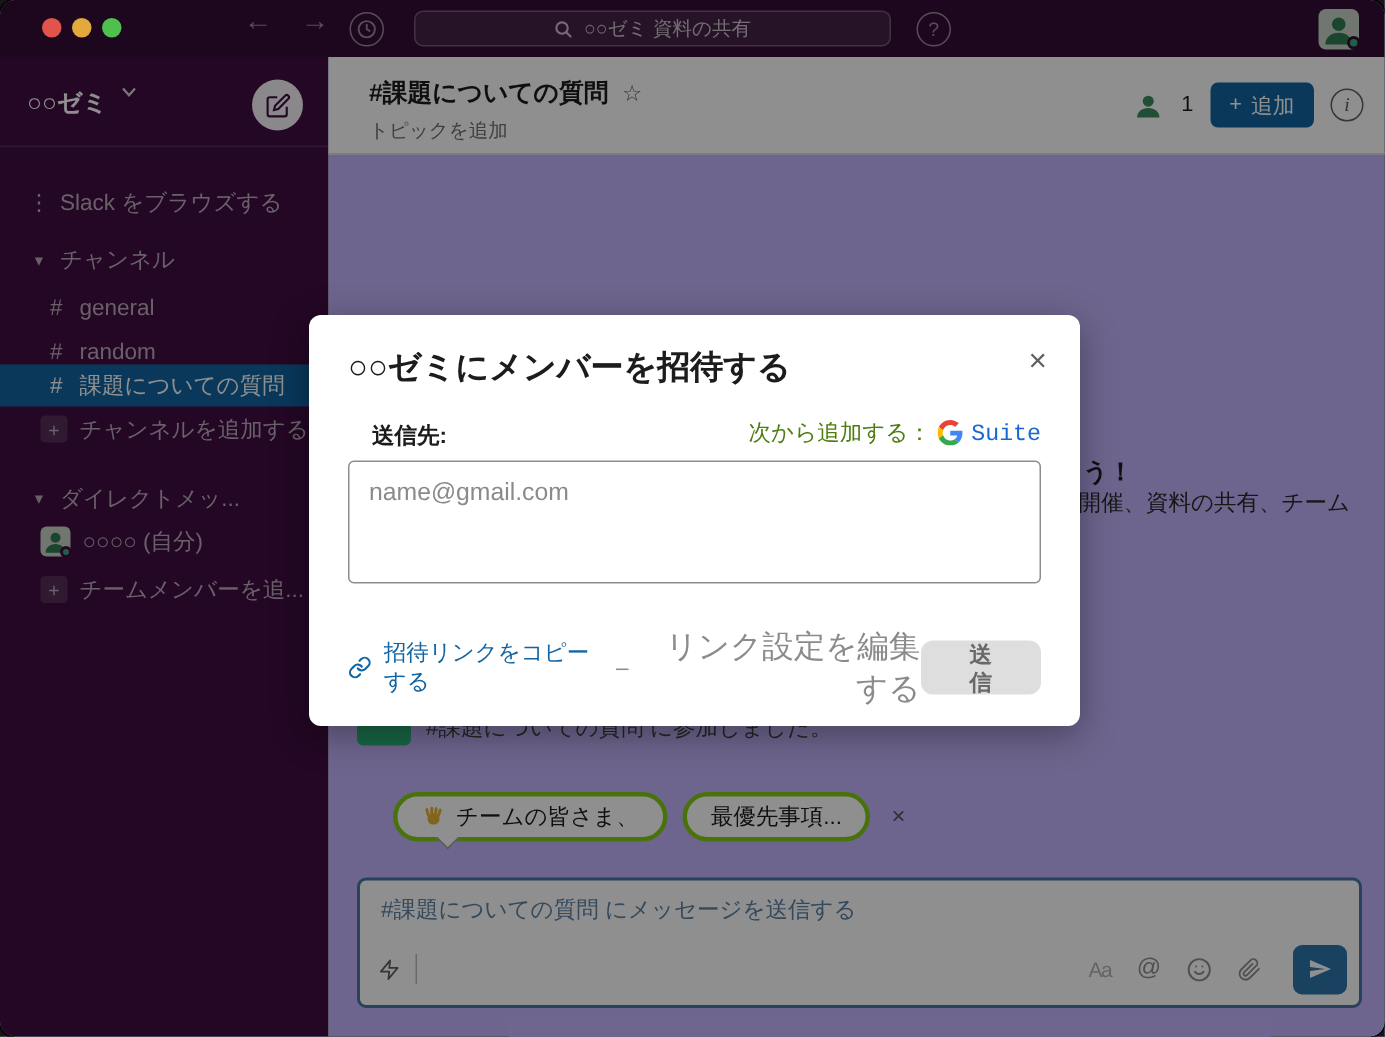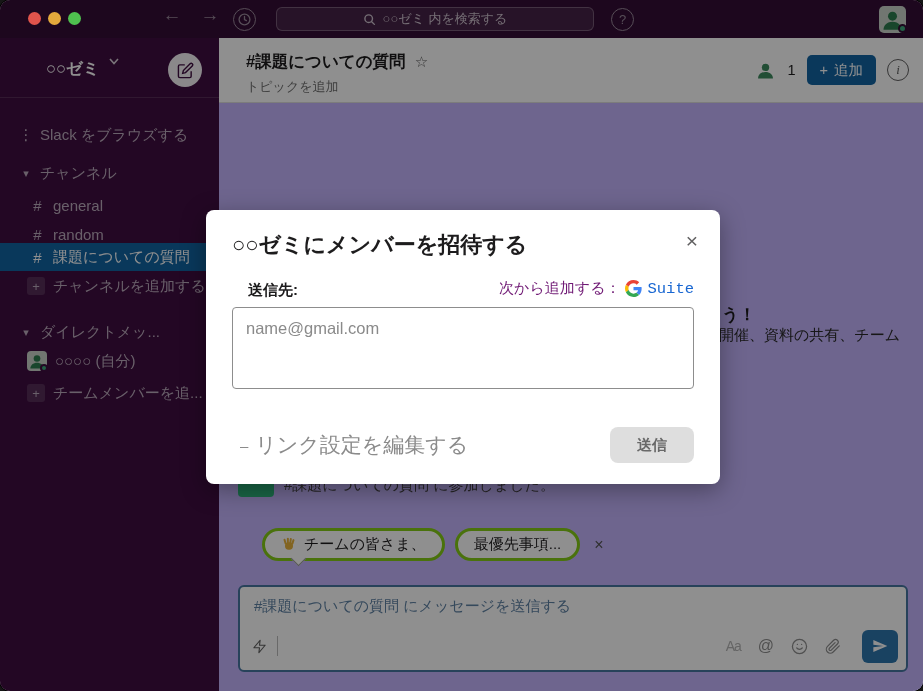--- a/index.html
+++ b/index.html
@@ -16,21 +16,21 @@
                  display:flex; align-items:center; justify-content:center; color:#9a8a9b; font-size:13px; }
   .searchbox { position:absolute; left:276px; top:7px; width:318px; height:24px; border-radius:6px;
                background:rgba(207,195,207,.12); border:1px solid rgba(207,195,207,.35);
                display:flex; align-items:center; justify-content:center; gap:7px; color:#cfc3cf; font-size:13px; }
   .top-avatar { position:absolute; left:879px; top:6px; width:27px; height:27px; border-radius:5px; background:#c9d3c9; }
   .presence { position:absolute; width:9px; height:9px; border-radius:50%; background:#3daa7d; border:2px solid #350d36; }
 
   
   .sidebar { position:absolute; left:0; top:38px; width:219px; height:653px; background:#3f0e40; color:#bcabbd; }
   .ws-header { position:relative; height:60px; border-bottom:1px solid rgba(255,255,255,.12); }
-  .ws-name { position:absolute; left:18px; top:20px; color:#fff; font-weight:bold; font-size:16.5px; display:flex; gap:9px; align-items:flex-start;margin-left:28px; }
+  .ws-name { position:absolute; left:18px; top:20px; color:#fff; font-weight:bold; font-size:16.5px; display:flex; gap:9px; align-items:flex-start; }
   .ws-chev { opacity:.8; }
   .compose-btn { position:absolute; left:168px; top:15px; width:34px; height:34px; border-radius:50%;
                  background:#f6f2f6; display:flex; align-items:center; justify-content:center; }
   .side-row { position:absolute; left:0; width:219px; height:28px; display:flex; align-items:center; font-size:15px; }
   .side-row .ico { width:16px; text-align:center; margin-left:18px; margin-right:6px; font-size:15px; }
   .side-row .hash { margin-left:30px; margin-right:8px; width:15px; text-align:center; }
   .side-row.active { background:#1164a3; color:#fff; }
   .plusbox { margin-left:27px; margin-right:8px; width:18px; height:18px; border-radius:3px; background:rgba(255,255,255,.13);
              display:flex; align-items:center; justify-content:center; font-size:13px; }
   .dm-avatar { position:relative; margin-left:27px; margin-right:8px; width:20px; height:20px; border-radius:4px; background:#c9d3c9; }
@@ -72,21 +72,21 @@
               display:flex; align-items:center; justify-content:center; margin-left:4px; }
 
   
   .overlay { position:absolute; inset:0; background:rgba(0,0,0,.44); z-index:50; }
   .modal { position:absolute; left:206px; top:210px; width:514px; height:274px; background:#fff; border-radius:8px;
            box-shadow:0 6px 24px rgba(0,0,0,.35); z-index:100; }
   .m-title { position:absolute; left:26px; top:20px; font-size:22px; font-weight:bold; color:#1d1c1d; }
   .m-close { position:absolute; right:22px; top:20px; font-size:21px; color:#616061; background:none; border:none; line-height:1; font-family:inherit; }
   .m-sendto { position:absolute; left:42px; top:71px; font-size:15px; font-weight:bold; color:#1d1c1d; }
   .m-addfrom { position:absolute; right:26px; top:69px; display:flex; align-items:center; gap:5px; font-size:15px; }
-  .m-addfrom .gray { color:#701a75; }
+  .m-addfrom .gray { color:#4d7c0f; }
   .m-addfrom .suite { color:#1967d2; font-size:15.5px;font-family:Liberation Mono, monospace; }
   .m-input { position:absolute; left:26px; top:97px; width:462px; height:82px; border:1px solid #8d8d8d; border-radius:4px;
              padding:11px 13px; font-size:16.5px; font-family:inherit; resize:none; outline:none; color:#1d1c1d; }
   .m-input::placeholder { color:#8a8a8a; }
   .m-footer { position:absolute; left:26px; right:26px; top:217px; height:36px; display:flex; align-items:center; }
   .m-copylink { display:flex; align-items:center; gap:8px; font-size:15px; color:#1264a3; }
   .m-editlink { color:#8b8b8b; font-size:21px; margin-left:7px;text-align:right; }
   .m-dash { color:#8b8b8b; font-size:15px; margin-left:8px; }
   .m-send { margin-left:auto; height:36px; padding:0 27px; background:#dedede; border:none; border-radius:8px;
             font-size:15px; font-weight:bold; color:#696969; font-family:inherit; }
@@ -104,21 +104,21 @@
       <svg width="13" height="13" viewBox="0 0 24 24" fill="none" stroke="#9a8a9b" stroke-width="2.4" stroke-linecap="round">
           <circle cx="12" cy="12" r="10"></circle>
           <polyline points="12 6.5 12 12 15.5 14"></polyline>
         </svg>
     </div>
     <div class="searchbox">
       <svg width="13" height="13" viewBox="0 0 24 24" fill="none" stroke="#cfc3cf" stroke-width="2.6" stroke-linecap="round">
           <circle cx="10.5" cy="10.5" r="7"></circle>
           <line x1="16" y1="16" x2="21" y2="21"></line>
         </svg>
-      <span>○○ゼミ 内を検索する</span>
+      <span>○○ゼミ 資料の共有</span>
     </div>
     <div class="icon-circle" style="left:611px">
       <span>?</span>
     </div>
     <div class="top-avatar">
       <svg width="27" height="27" viewBox="0 0 24 24" fill="#2e7d4f">
           <circle cx="12" cy="9" r="4"></circle>
           <path d="M4 21c0-4.2 3.6-7 8-7s8 2.8 8 7z"></path>
         </svg>
       <span class="presence" style="left:19px; top:18px"></span>
@@ -280,19 +280,26 @@
           <path fill="#4285F4" d="M46.98 24.55c0-1.57-.15-3.09-.38-4.55H24v9.02h12.94c-.58 2.96-2.26 5.48-4.78 7.18l7.73 6c4.51-4.18 7.09-10.36 7.09-17.65z"></path>
           <path fill="#FBBC05" d="M10.53 28.59c-.48-1.45-.76-2.99-.76-4.59s.27-3.14.76-4.59l-7.98-6.19C.92 16.46 0 20.12 0 24c0 3.88.92 7.54 2.56 10.78l7.97-6.19z"></path>
           <path fill="#34A853" d="M24 48c6.48 0 11.93-2.13 15.89-5.81l-7.73-6c-2.15 1.45-4.92 2.3-8.16 2.3-6.26 0-11.57-4.22-13.47-9.91l-7.98 6.19C6.51 42.62 14.62 48 24 48z"></path>
         </svg>
       <span class="suite">Suite</span>
     </div>
 
     <textarea class="m-input" placeholder="name@gmail.com" style=""></textarea>
 
     <div class="m-footer">
+      <span class="m-copylink">
+        <svg width="18" height="18" viewBox="0 0 24 24" fill="none" stroke="#1264a3" stroke-width="2.2" stroke-linecap="round" stroke-linejoin="round">
+            <path d="M10 13a5 5 0 0 0 7.54.54l3-3a5 5 0 0 0-7.07-7.07l-1.72 1.71"></path>
+            <path d="M14 11a5 5 0 0 0-7.54-.54l-3 3a5 5 0 0 0 7.07 7.07l1.71-1.71"></path>
+          </svg>
+        <span>招待リンクをコピーする</span>
+      </span>
       <span class="m-dash">–</span>
       <span class="m-editlink">リンク設定を編集する</span>
       <button class="m-send">送信</button>
     </div>
   </div>
 
 </div>
 
 </body></html>

